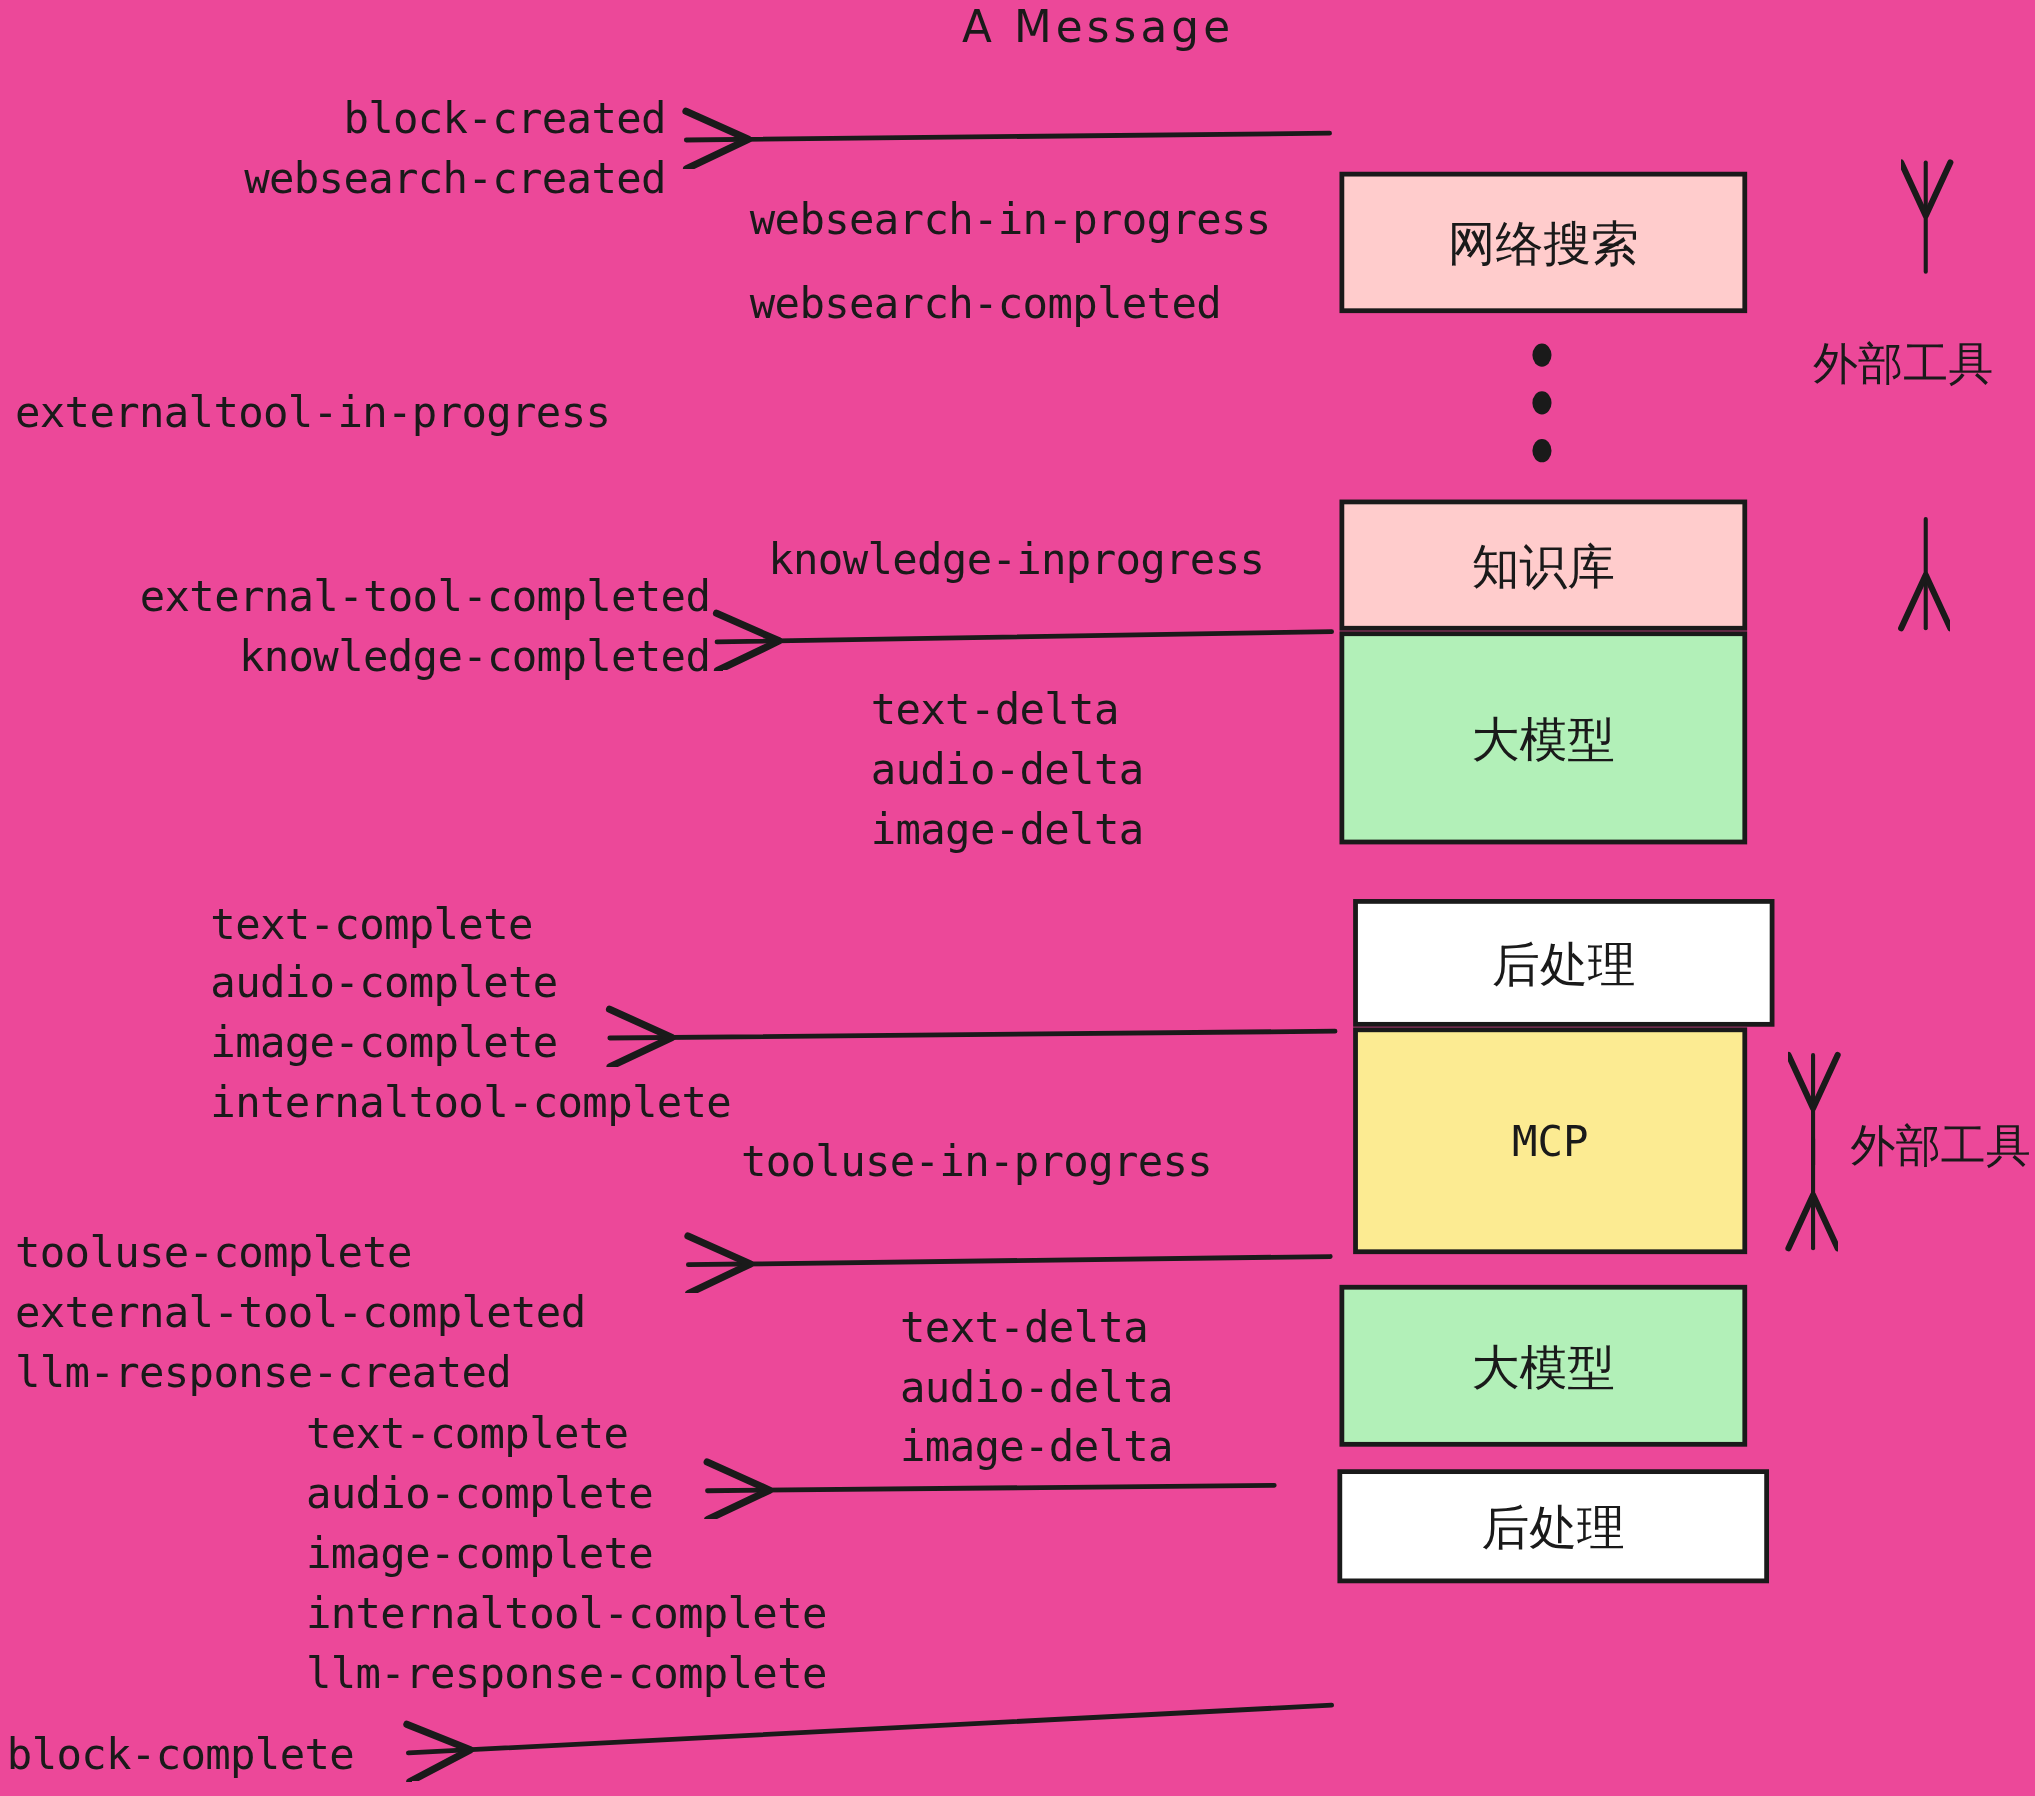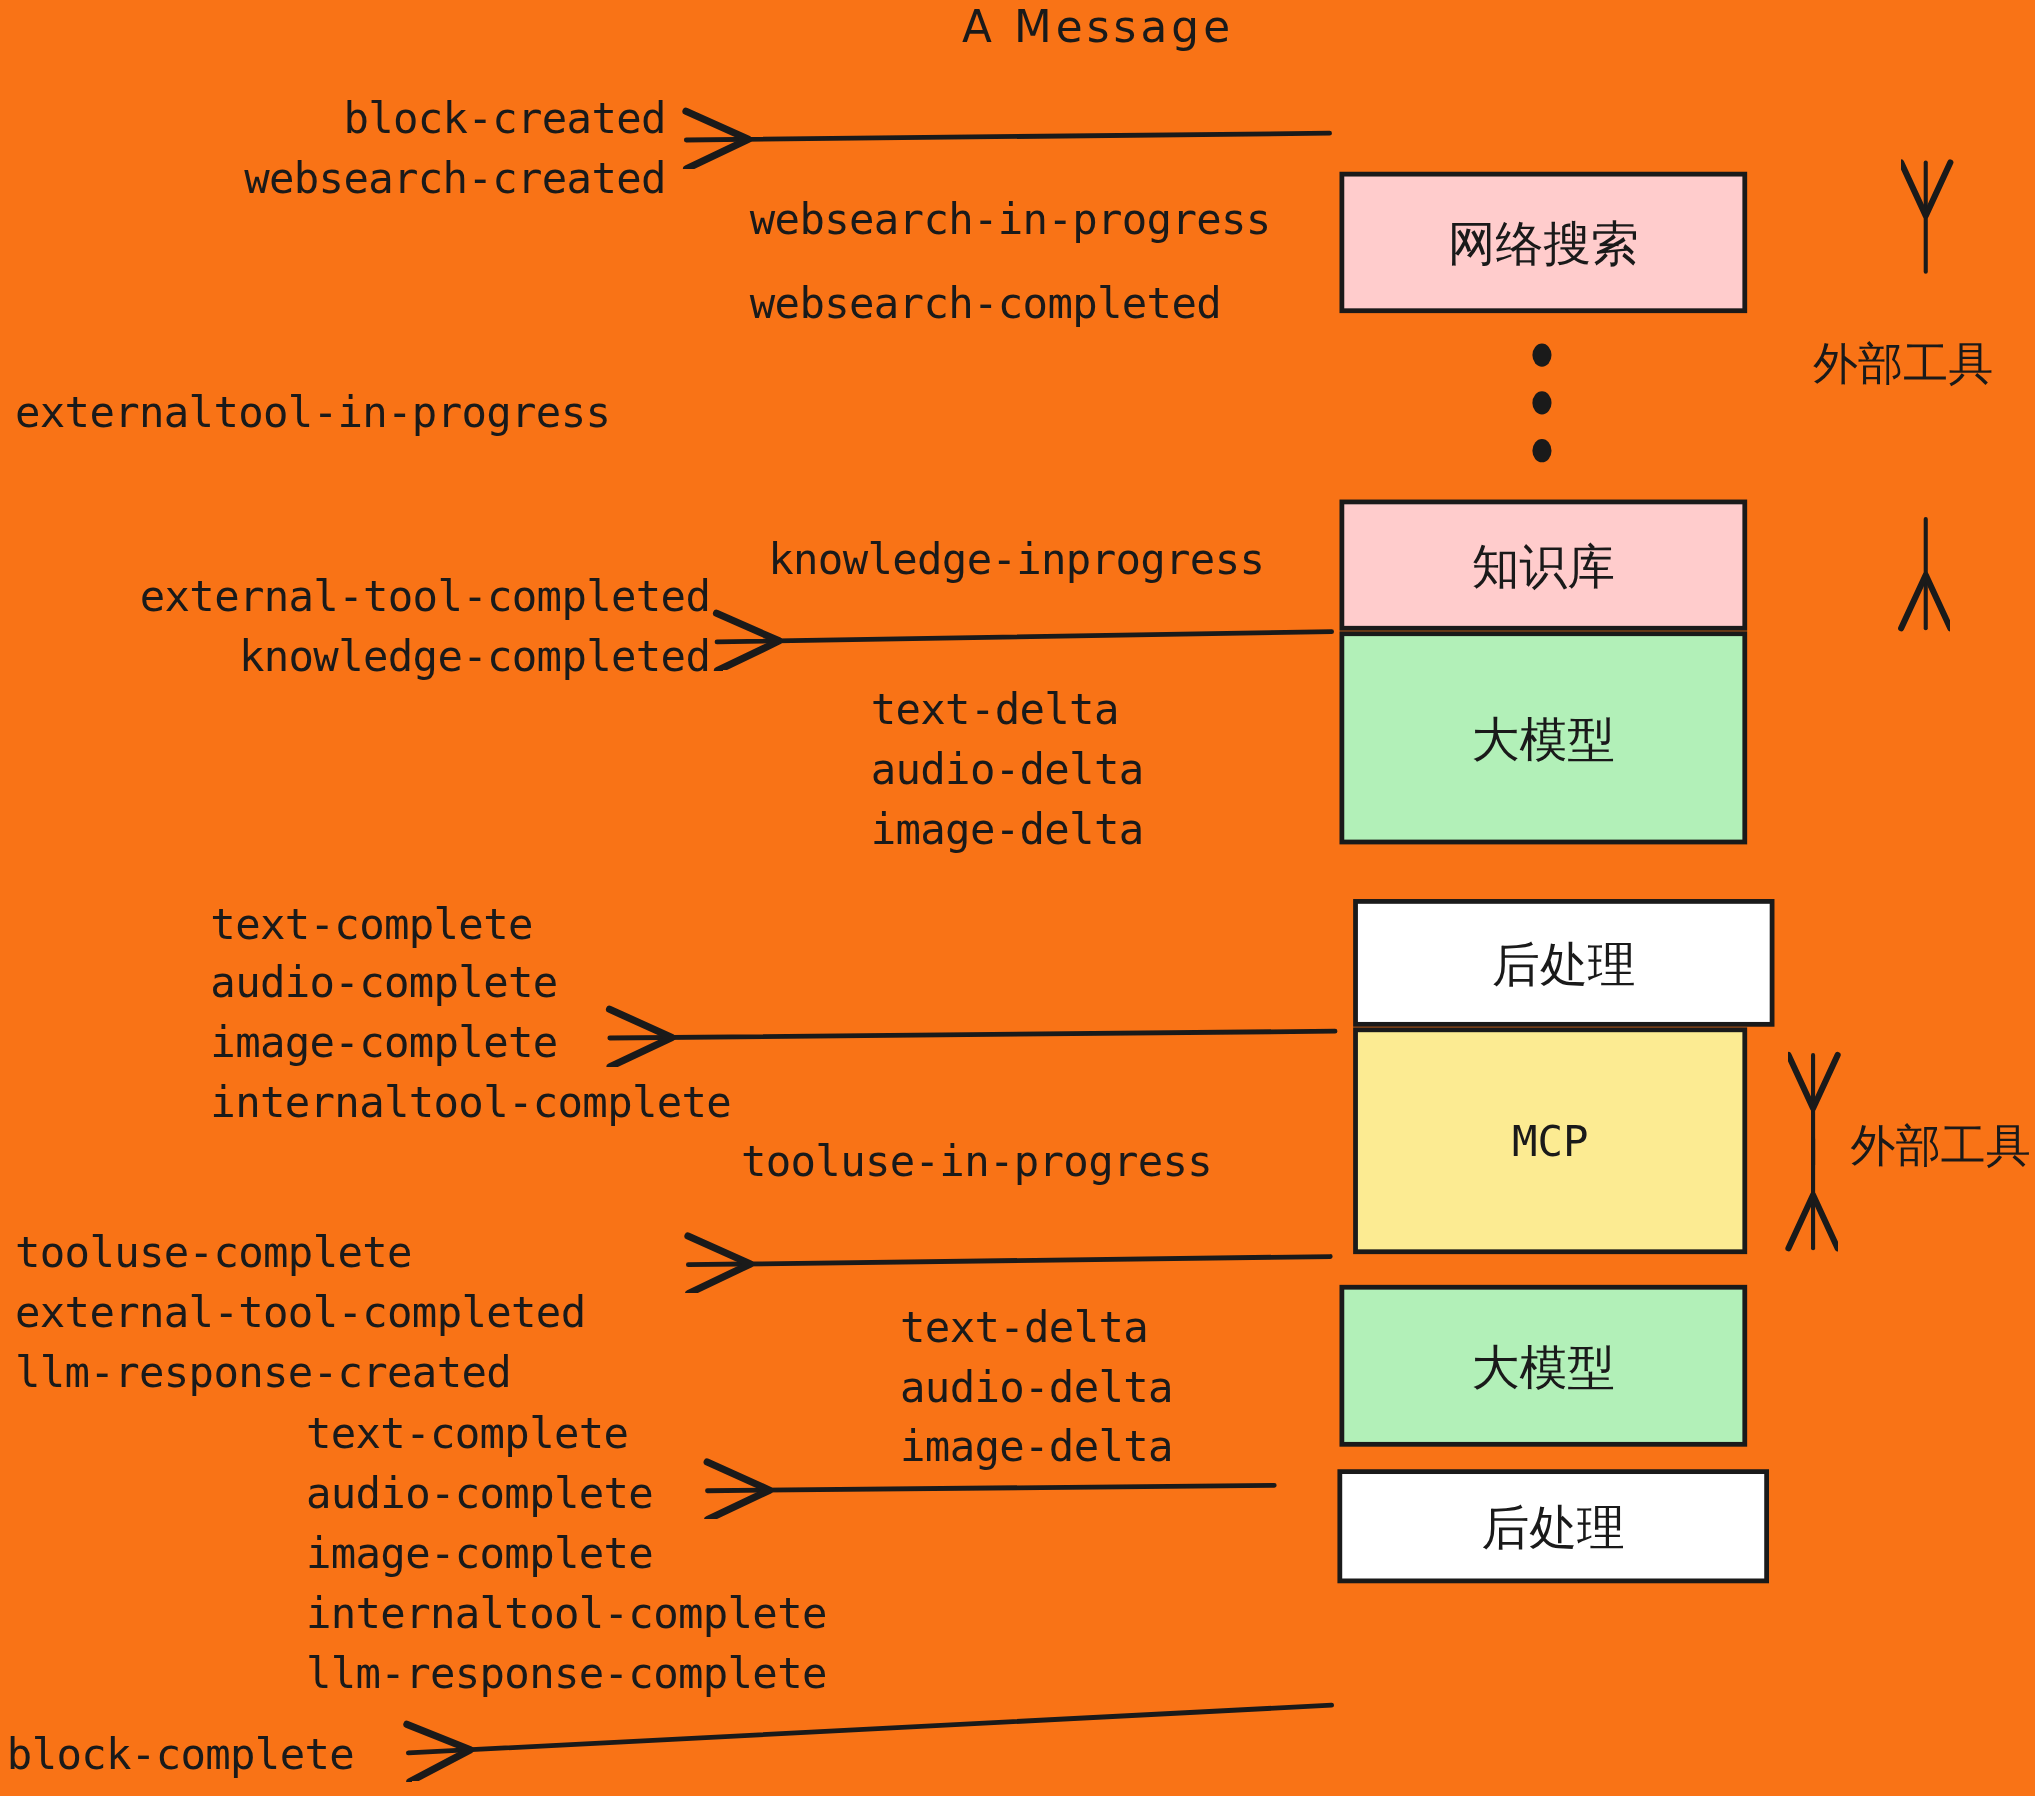--- a/index.html
+++ b/index.html
@@ -10,21 +10,21 @@
   body {
     width: 2035px;
     height: 1796px;
     font-family: "DejaVu Sans Mono", monospace;
     overflow: hidden;
   }
   #diagram-root {
     position: relative;
     width: 2035px;
     height: 1796px;
-    background: #f97316;
+    background: #ec4899;
     text-align: right;
   }
   svg#diagram-svg {
     position: absolute;
     top: 0;
     left: 0;
     width: 2035px;
     height: 1796px;
   }
   .evt {

